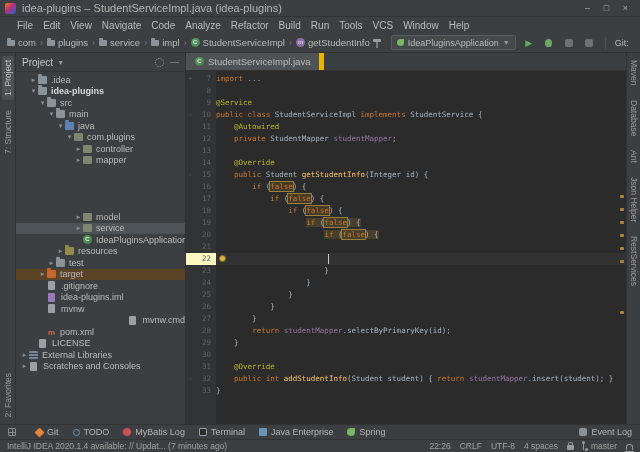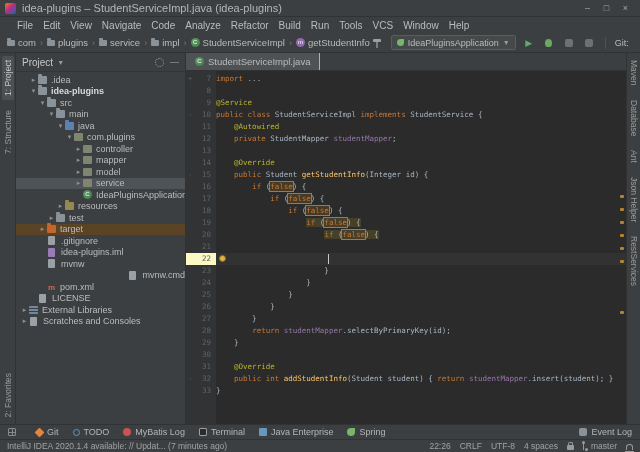--- a/index.html
+++ b/index.html
@@ -80,21 +80,21 @@
   .ti-class::after { content:"C"; }
   .ti-file,.ti-scratch { background:#9aa0a6; width:7px; height:9px; margin-left:1px; flex:0 0 7px; margin-right:6px; }
   .ti-file-iml { background:#9a7bb8; width:7px; height:9px; margin-left:1px; flex:0 0 7px; margin-right:6px; }
   .ti-maven { background:transparent; color:#d0684c; font-weight:bold; font-size:8px; line-height:9px; text-align:center; }
   .ti-maven::after { content:"m"; }
   .ti-lib { background:repeating-linear-gradient(180deg,#74869c 0 2px,#3c3f41 2px 3px); }
 
   
   .editor-pane { flex:1; display:flex; flex-direction:column; background:#2b2b2b; min-width:0; position:relative; }
   .tabbar { height:18px; flex:0 0 18px; background:#3c3f41; border-bottom:1px solid #323232; display:flex; align-items:stretch; }
-  .tab { display:flex; align-items:center; gap:4px; padding:0 9px; font-size:9.5px; color:#bbbbbb; background:#4e5254; border-right:1px solid #eab308; }
+  .tab { display:flex; align-items:center; gap:4px; padding:0 9px; font-size:9.5px; color:#bbbbbb; background:#4e5254; border-right:5px solid #eab308; }
   .code-area { flex:1; overflow:hidden; padding-top:2px; background:linear-gradient(90deg,#313335 30px,#2b2b2b 30px); }
   .code-row { height:12px; display:flex; }
   .code-row.current { background:#323232; }
   .code-row.current .gutter { background:#fef9c3; }
   .gutter { width:30px; flex:0 0 30px; color:#606366; text-align:right; padding-right:5px; font:7.5px "DejaVu Sans Mono",monospace; line-height:12px; position:relative; }
   .fold { position:absolute; left:2px; top:0; color:#606366; font-size:7px; line-height:12px; }
   .codeline { font:7.5px "DejaVu Sans Mono",monospace; line-height:12px; white-space:pre; color:#a9b7c6; flex:1; position:relative; }
   .tk-kw { color:#cc7832; }
   .tk-ann { color:#bbb529; }
   .tk-pl { color:#a9b7c6; }
@@ -284,21 +284,21 @@
           <div class="tree-row" style="padding-left: 58px;">
             <span class="tree-arrow">▸</span>
             <span class="ti ti-package"></span>
             <span class="tree-label">controller</span>
           </div>
           <div class="tree-row" style="padding-left: 58px;">
             <span class="tree-arrow">▸</span>
             <span class="ti ti-package"></span>
             <span class="tree-label">mapper</span>
           </div>
-          <div class="tree-row" style="padding-left: 58px;">
+          <div class="tree-row" style="padding-left: 58px; margin-top: 45px;">
             <span class="tree-arrow">▸</span>
             <span class="ti ti-package"></span>
             <span class="tree-label">model</span>
           </div>
           <div class="tree-row selected" style="padding-left: 58px;">
             <span class="tree-arrow">▸</span>
             <span class="ti ti-package"></span>
             <span class="tree-label">service</span>
           </div>
           <div class="tree-row" style="padding-left: 58px;">

